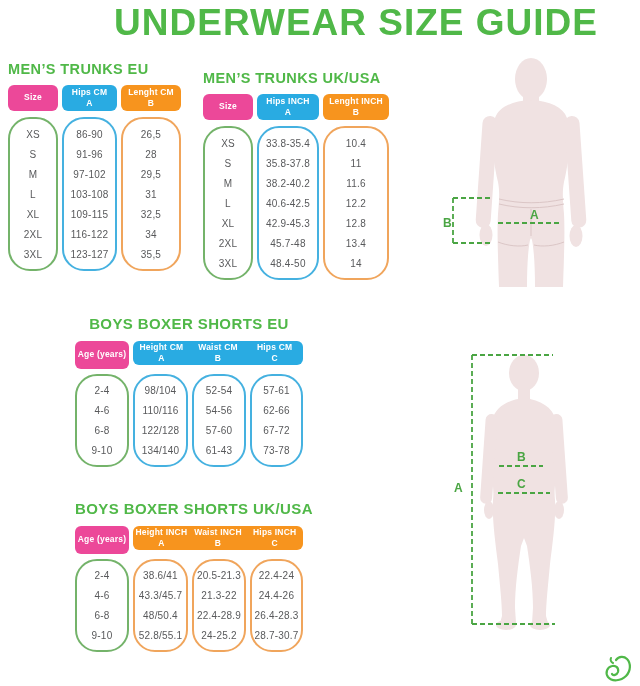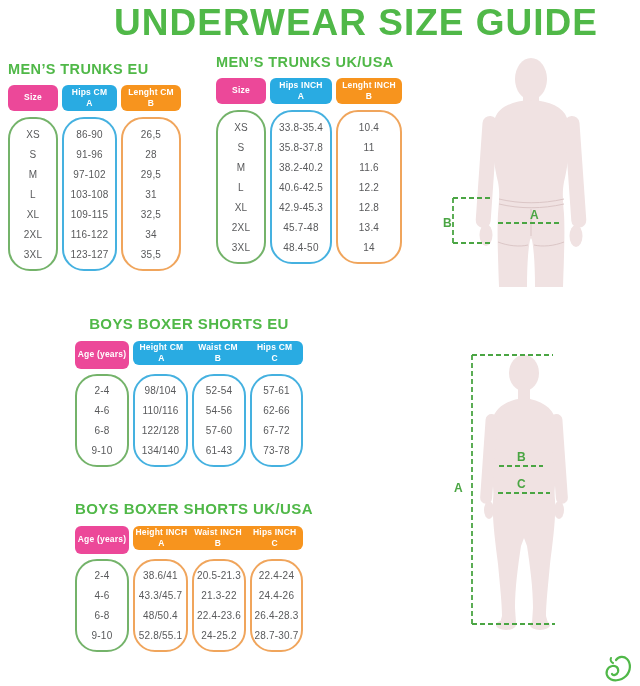--- a/index.html
+++ b/index.html
@@ -6,21 +6,21 @@
   html,body { width:640px; height:686px; background:#ffffff; }
   body { font-family:"Liberation Sans", sans-serif; position:relative; overflow:hidden; }
 
   .title {
     position:absolute; top:2px; left:0; width:598px; text-align:right;
     font-size:37px; font-weight:700; letter-spacing:1px; color:#50b848;
   }
 
   .sec { position:absolute; }
   #sec-mens-eu { left:8px;   top:61px; }
-  #sec-mens-uk { left:203px; top:54px;margin-left:13px; }
+  #sec-mens-uk { left:203px; top:70px; }
   #sec-boys-eu { left:75px;  top:315px; }
   #sec-boys-uk { left:75px;  top:500px; }
 
   .h { font-size:14.5px; line-height:17px; font-weight:700; color:#50b848;
        letter-spacing:.4px; white-space:nowrap; }
   #sec-boys-eu .h, #sec-boys-uk .h { text-align:center; width:228px; font-size:15px; line-height:18px; }
 
   .cols { display:flex; gap:4px; margin-top:7px; }
   #sec-boys-eu .cols, #sec-boys-uk .cols { margin-top:5px; }
   .col { display:flex; flex-direction:column; gap:6px; }
@@ -258,21 +258,21 @@
         <div class="cell">38.6/41</div>
         <div class="cell">43.3/45.7</div>
         <div class="cell">48/50.4</div>
         <div class="cell">52.8/55.1</div>
       </div>
     </div>
     <div class="col w54">
       <div class="box bd-orange rows4">
         <div class="cell">20.5-21.3</div>
         <div class="cell">21.3-22</div>
-        <div class="cell">22.4-23.6</div>
+        <div class="cell">22.4-28.9</div>
         <div class="cell">24-25.2</div>
       </div>
     </div>
     <div class="col w53">
       <div class="box bd-orange rows4">
         <div class="cell">22.4-24</div>
         <div class="cell">24.4-26</div>
         <div class="cell">26.4-28.3</div>
         <div class="cell">28.7-30.7</div>
       </div>

